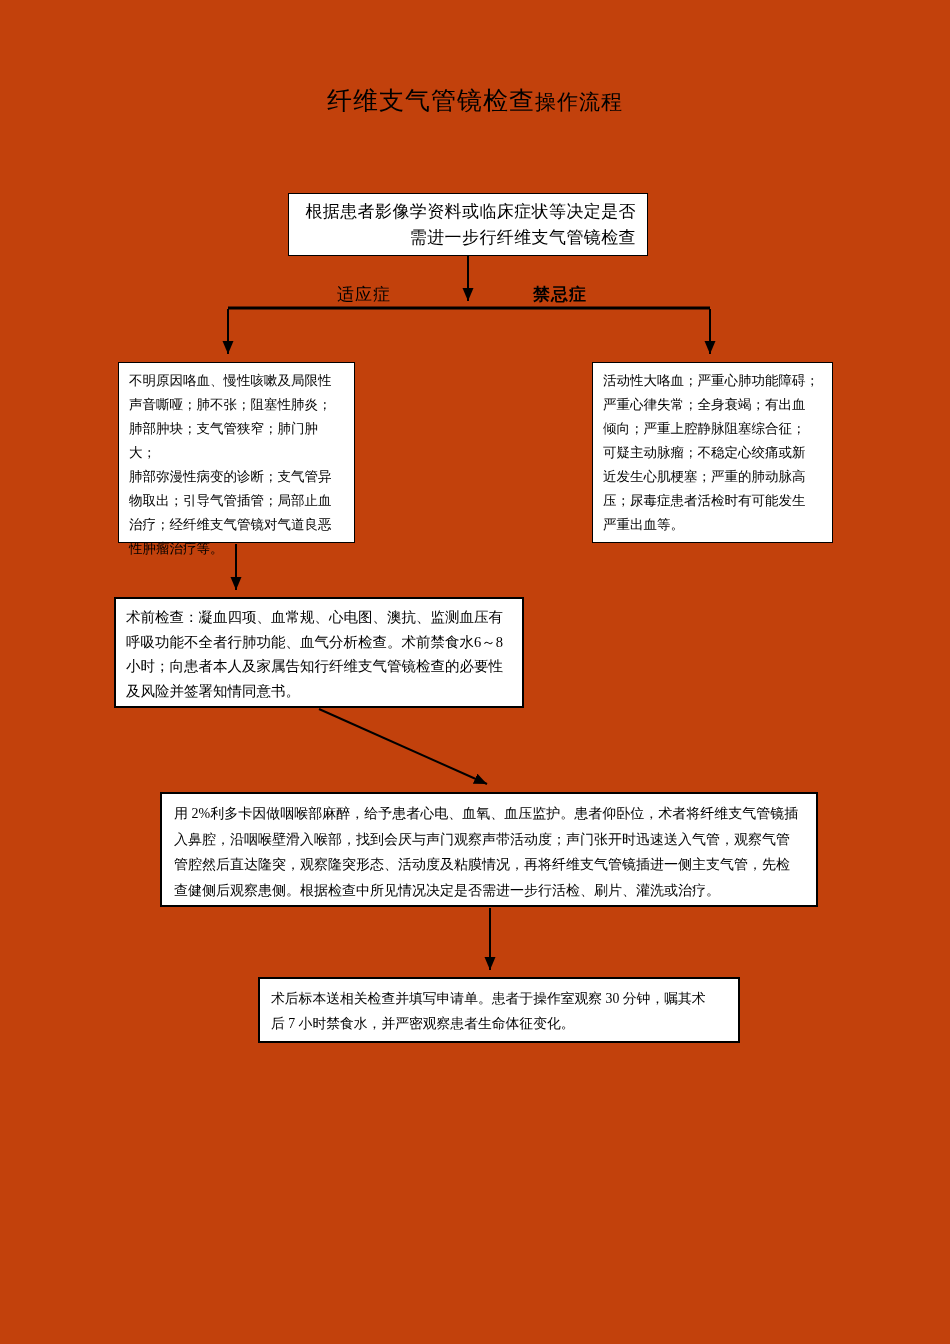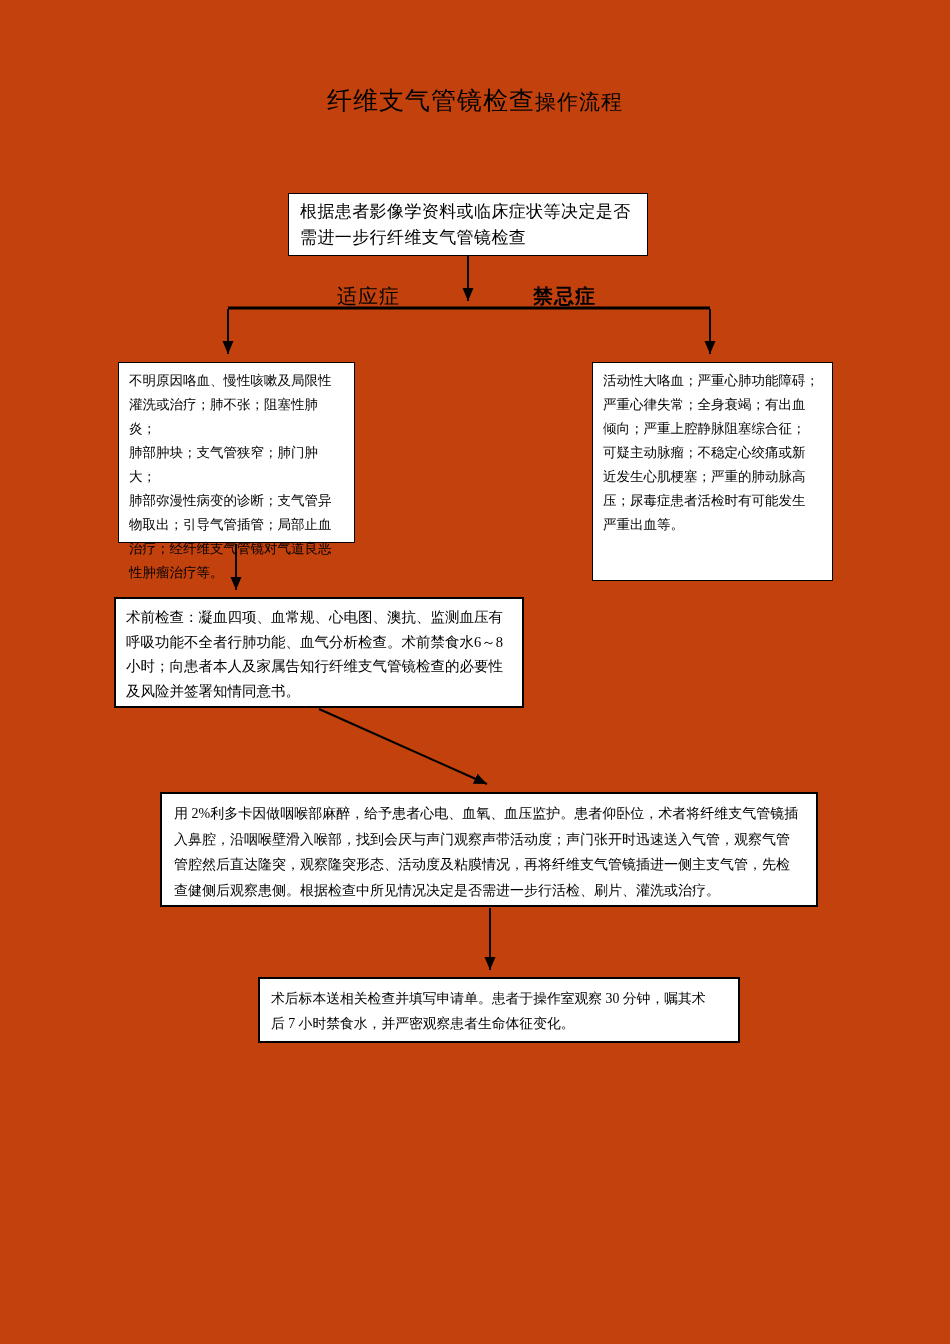--- a/index.html
+++ b/index.html
@@ -4,32 +4,32 @@
 <style>
   html,body{margin:0;padding:0;background:#ffffff;}
   .page{position:relative;width:950px;height:1344px;background:#c2410c;overflow:hidden;
         font-family:"Liberation Serif","DejaVu Serif",serif;color:#000;}
   .title{position:absolute;top:84px;left:0;width:950px;text-align:center;white-space:nowrap;}
   .title .t1{font-size:25px;letter-spacing:1px;}
   .title .t2{font-size:21px;letter-spacing:1px;}
   .box{position:absolute;box-sizing:border-box;border:1px solid #000;background:#fff;
        white-space:pre-line;text-align:left;}
   .decision{left:288px;top:193px;width:360px;height:63px;padding:5px 11px;
-            font-size:17px;line-height:26px;letter-spacing:0.4px;}
+            font-size:17px;line-height:26px;letter-spacing:0.4px;text-align:right;}
   .indications{left:118px;top:362px;width:237px;height:181px;padding:6px 10px;
             font-size:13.5px;line-height:24px;}
-  .contraind{left:592px;top:362px;width:241px;height:219px;padding:6px 10px;
+  .contraind{left:592px;top:362px;width:241px;height:181px;padding:6px 10px;
             font-size:13.5px;line-height:24px;}
   .preop{left:114px;top:597px;width:410px;height:111px;padding:6px 10px;
             font-size:14.5px;line-height:24.5px;border-width:2px;}
   .procedure{left:160px;top:792px;width:658px;height:115px;padding:7px 12px;
             font-size:14px;line-height:25.5px;border-width:2px;}
   .postop{left:258px;top:977px;width:482px;height:66px;padding:7px 11px;
             font-size:13.8px;line-height:25px;border-width:2px;}
-  .branch-label{position:absolute;font-size:20px;letter-spacing:1px;}
+  .branch-label{position:absolute;font-size:17px;letter-spacing:1px;}
   .branch-left{left:337px;top:283px;}
   .branch-right{left:533px;top:283px;font-weight:bold;}
   svg.connectors{position:absolute;left:0;top:0;width:950px;height:1344px;pointer-events:none;}
   svg.connectors line{stroke:#000;stroke-width:2;}
   svg.connectors line.thick{stroke-width:3;}
 </style>
 </head>
 <body>
 
 <div class="page">
@@ -53,21 +53,21 @@
     <line x1="490" y1="908" x2="490" y2="970" marker-end="url(#ah)"></line>
   </svg>
 
   <div class="box decision">根据患者影像学资料或临床症状等决定是否
 需进一步行纤维支气管镜检查</div>
 
   <div class="branch-label branch-left">适应症</div>
   <div class="branch-label branch-right">禁忌症</div>
 
   <div class="box indications">不明原因咯血、慢性咳嗽及局限性
-灌洗或治疗；肺不张；阻塞性肺炎；
+声音嘶哑；肺不张；阻塞性肺炎；
 肺部肿块；支气管狭窄；肺门肿大；
 肺部弥漫性病变的诊断；支气管异
 物取出；引导气管插管；局部止血
 治疗；经纤维支气管镜对气道良恶
 性肿瘤治疗等。</div>
   <div class="box contraind">活动性大咯血；严重心肺功能障碍；
 严重心律失常；全身衰竭；有出血
 倾向；严重上腔静脉阻塞综合征；
 可疑主动脉瘤；不稳定心绞痛或新
 近发生心肌梗塞；严重的肺动脉高

